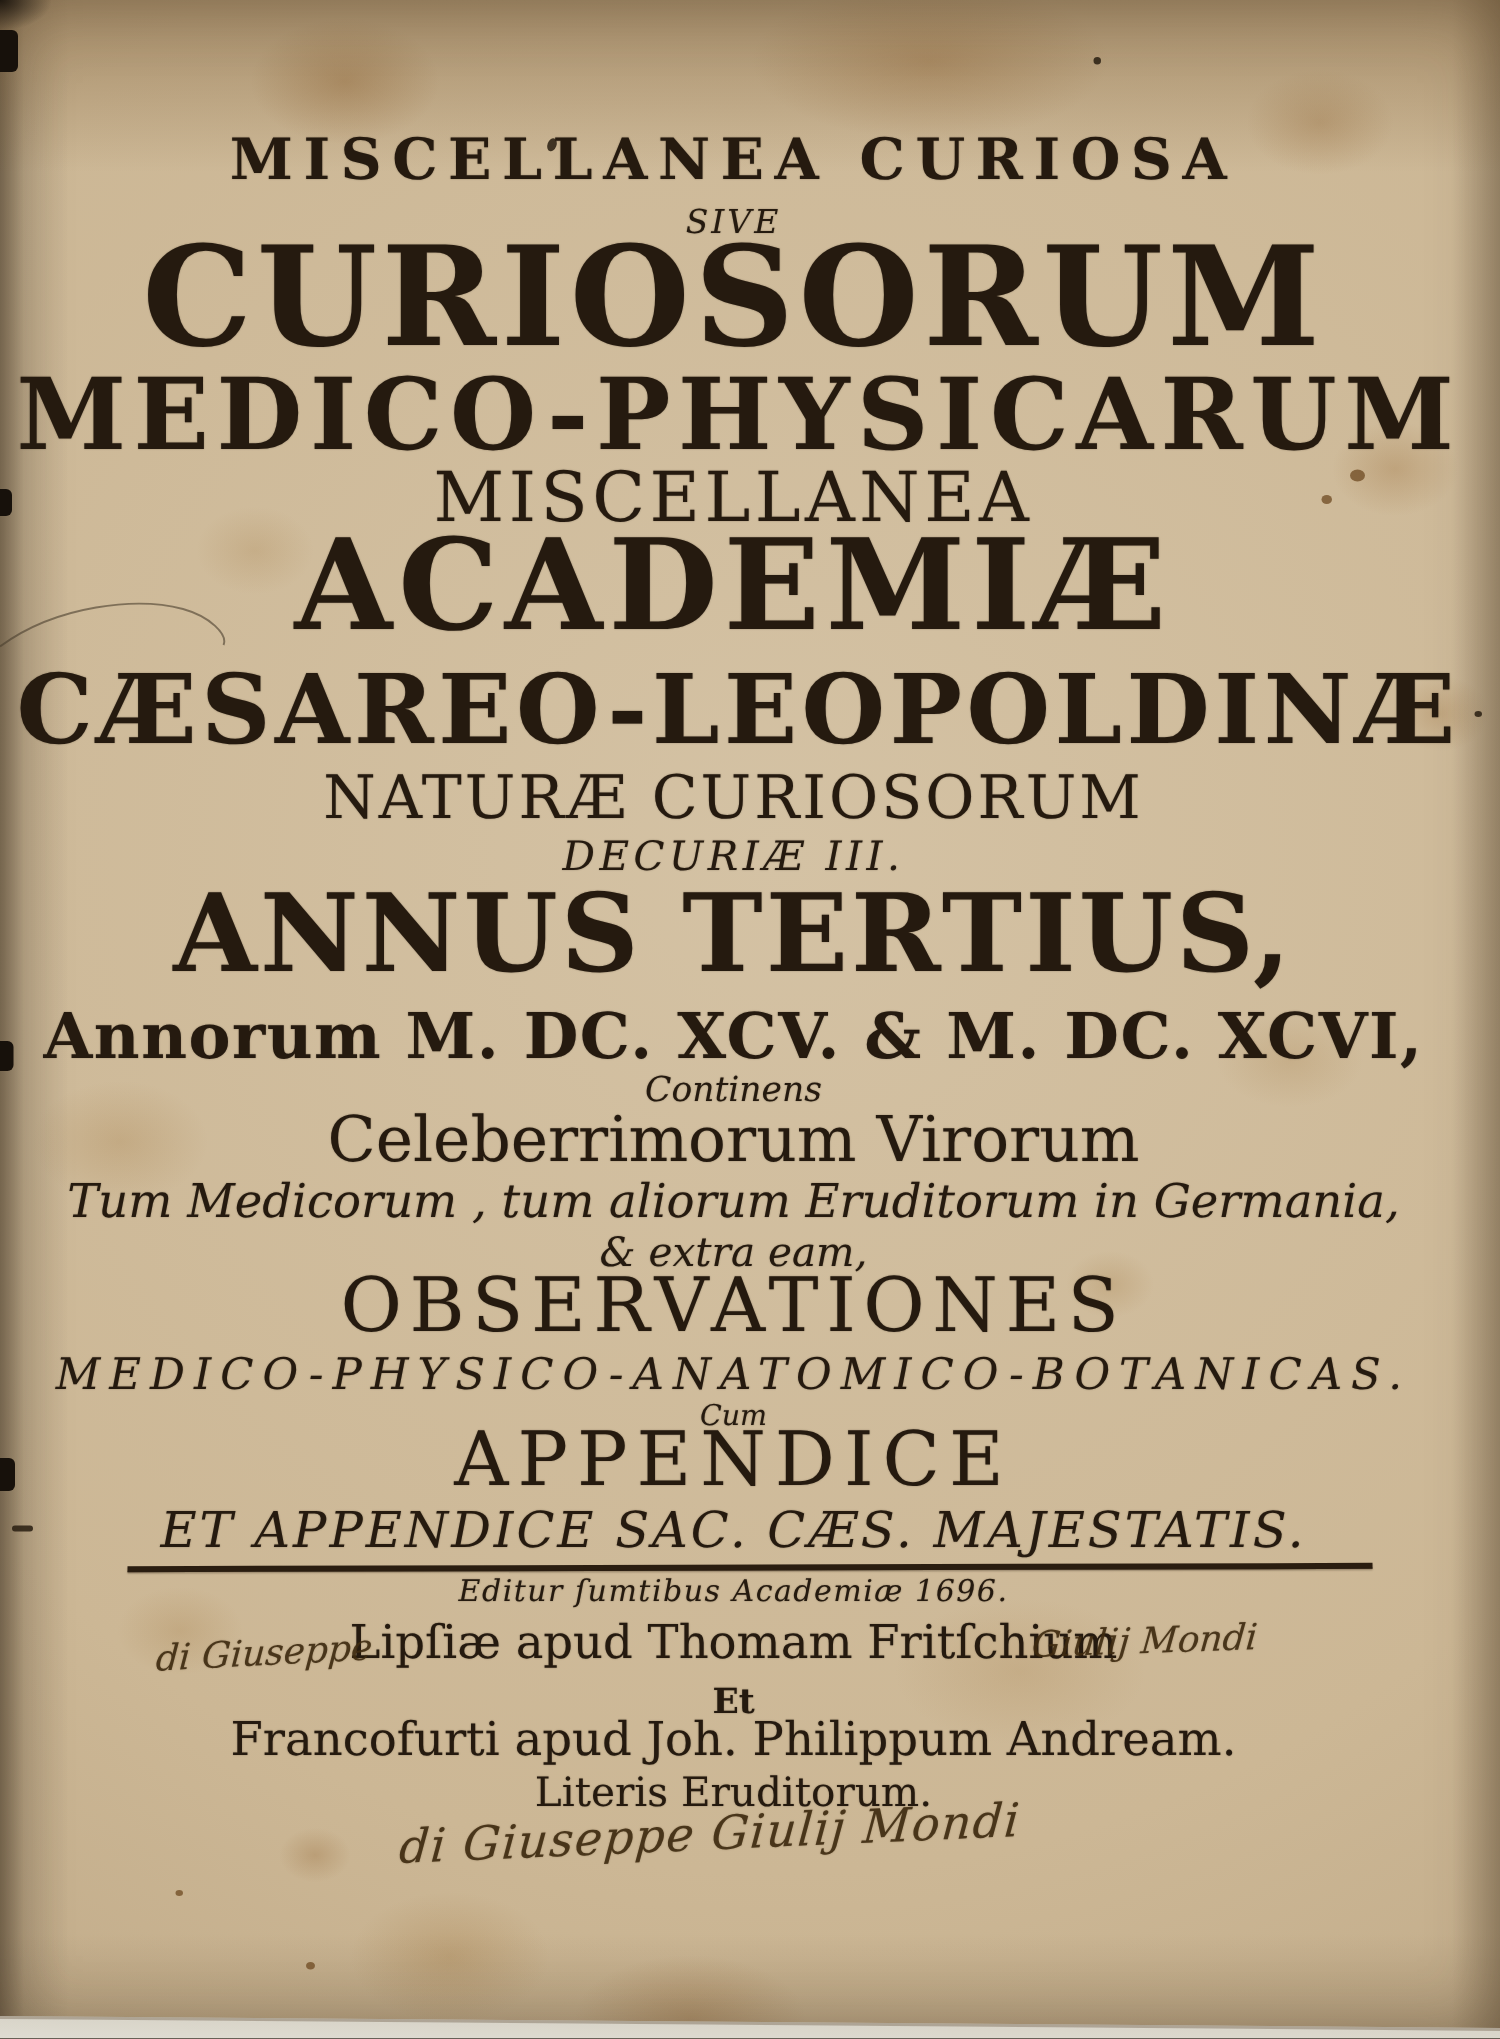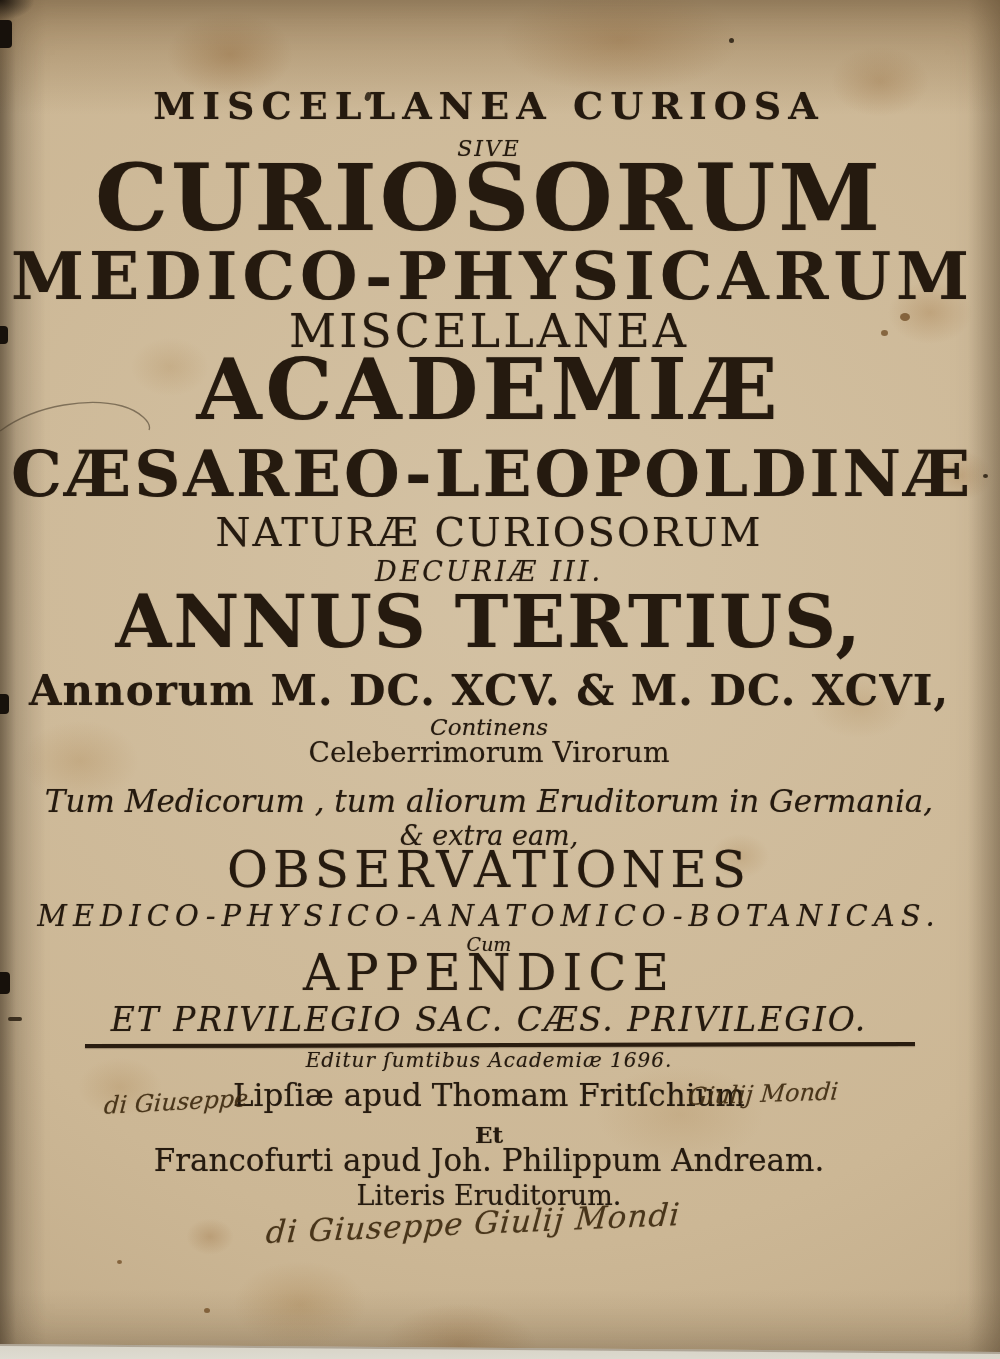--- a/index.html
+++ b/index.html
@@ -46,21 +46,21 @@
   .l-main        {top:152px; font-size:92px; letter-spacing:3px;  font-weight:bold;}
   .l-medphys     {top:243px; font-size:66px; letter-spacing:5px;  font-weight:bold;}
   .l-german      {top:308px; font-size:46px; letter-spacing:3px;}
   .l-academiae   {top:348px; font-size:84px; letter-spacing:4px;  font-weight:bold;}
   .l-caesareo    {top:442px; font-size:64px; letter-spacing:3px;  font-weight:bold;}
   .l-naturae     {top:512px; font-size:40px; letter-spacing:2px;}
   .l-decuriae    {top:558px; font-size:27px; letter-spacing:3px;}
   .l-annus       {top:586px; font-size:72px; letter-spacing:2px;  font-weight:bold;}
   .l-annorum     {top:670px; font-size:42px; letter-spacing:1px;  font-weight:bold;}
   .l-continens   {top:716px; font-size:23px;}
-  .l-celeber     {top:739px; font-size:28px;}
+  .l-celeber     {top:739px; font-size:42px;}
   .l-tum         {top:786px; font-size:31px;}
   .l-extra       {top:822px; font-size:27px;}
   .l-observ      {top:845px; font-size:50px; letter-spacing:5px;}
   .l-observsub   {top:902px; font-size:29px; letter-spacing:6px;}
   .l-cum         {top:935px; font-size:19px;}
   .l-appendice   {top:948px; font-size:50px; letter-spacing:6px;}
   .l-privilegio  {top:1003px;font-size:33px; letter-spacing:2px;}
   .l-editur      {top:1050px;font-size:20px; letter-spacing:1px;}
   .l-lipsiae     {top:1080px;font-size:31px;}
   .l-et          {top:1123px;font-size:23px; font-weight:bold;}
@@ -109,21 +109,21 @@
   <div class="line l-annus">ANNUS TERTIUS,</div>
   <div class="line l-annorum">Annorum M. DC. XCV. &amp; M. DC. XCVI,</div>
   <div class="line l-continens i b">Continens</div>
   <div class="line l-celeber">Celeberrimorum Virorum</div>
   <div class="line l-tum i b">Tum Medicorum , tum aliorum Eruditorum in Germania,</div>
   <div class="line l-extra i b">&amp; extra eam,</div>
   <div class="line l-observ">OBSERVATIONES</div>
   <div class="line l-observsub i b">MEDICO-PHYSICO-ANATOMICO-BOTANICAS.</div>
   <div class="line l-cum i b">Cum</div>
   <div class="line l-appendice">APPENDICE</div>
-  <div class="line l-privilegio i b">ET PRIVILEGIO SAC. CÆS. PRIVILEGIO.</div>
+  <div class="line l-privilegio i b">ET APPENDICE SAC. CÆS. MAJESTATIS.</div>
 
   <div class="rule"></div>
 
   <div class="line l-editur i b">Editur ſumtibus Academiæ 1696.</div>
   <div class="line l-lipsiae">Lipſiæ apud Thomam Fritſchium</div>
   <div class="line l-et">Et</div>
   <div class="line l-franco">Francofurti apud Joh. Philippum Andream.</div>
   <div class="line l-literis">Literis Eruditorum.</div>
 
   <div class="hand h-left">di Giuseppe</div>

